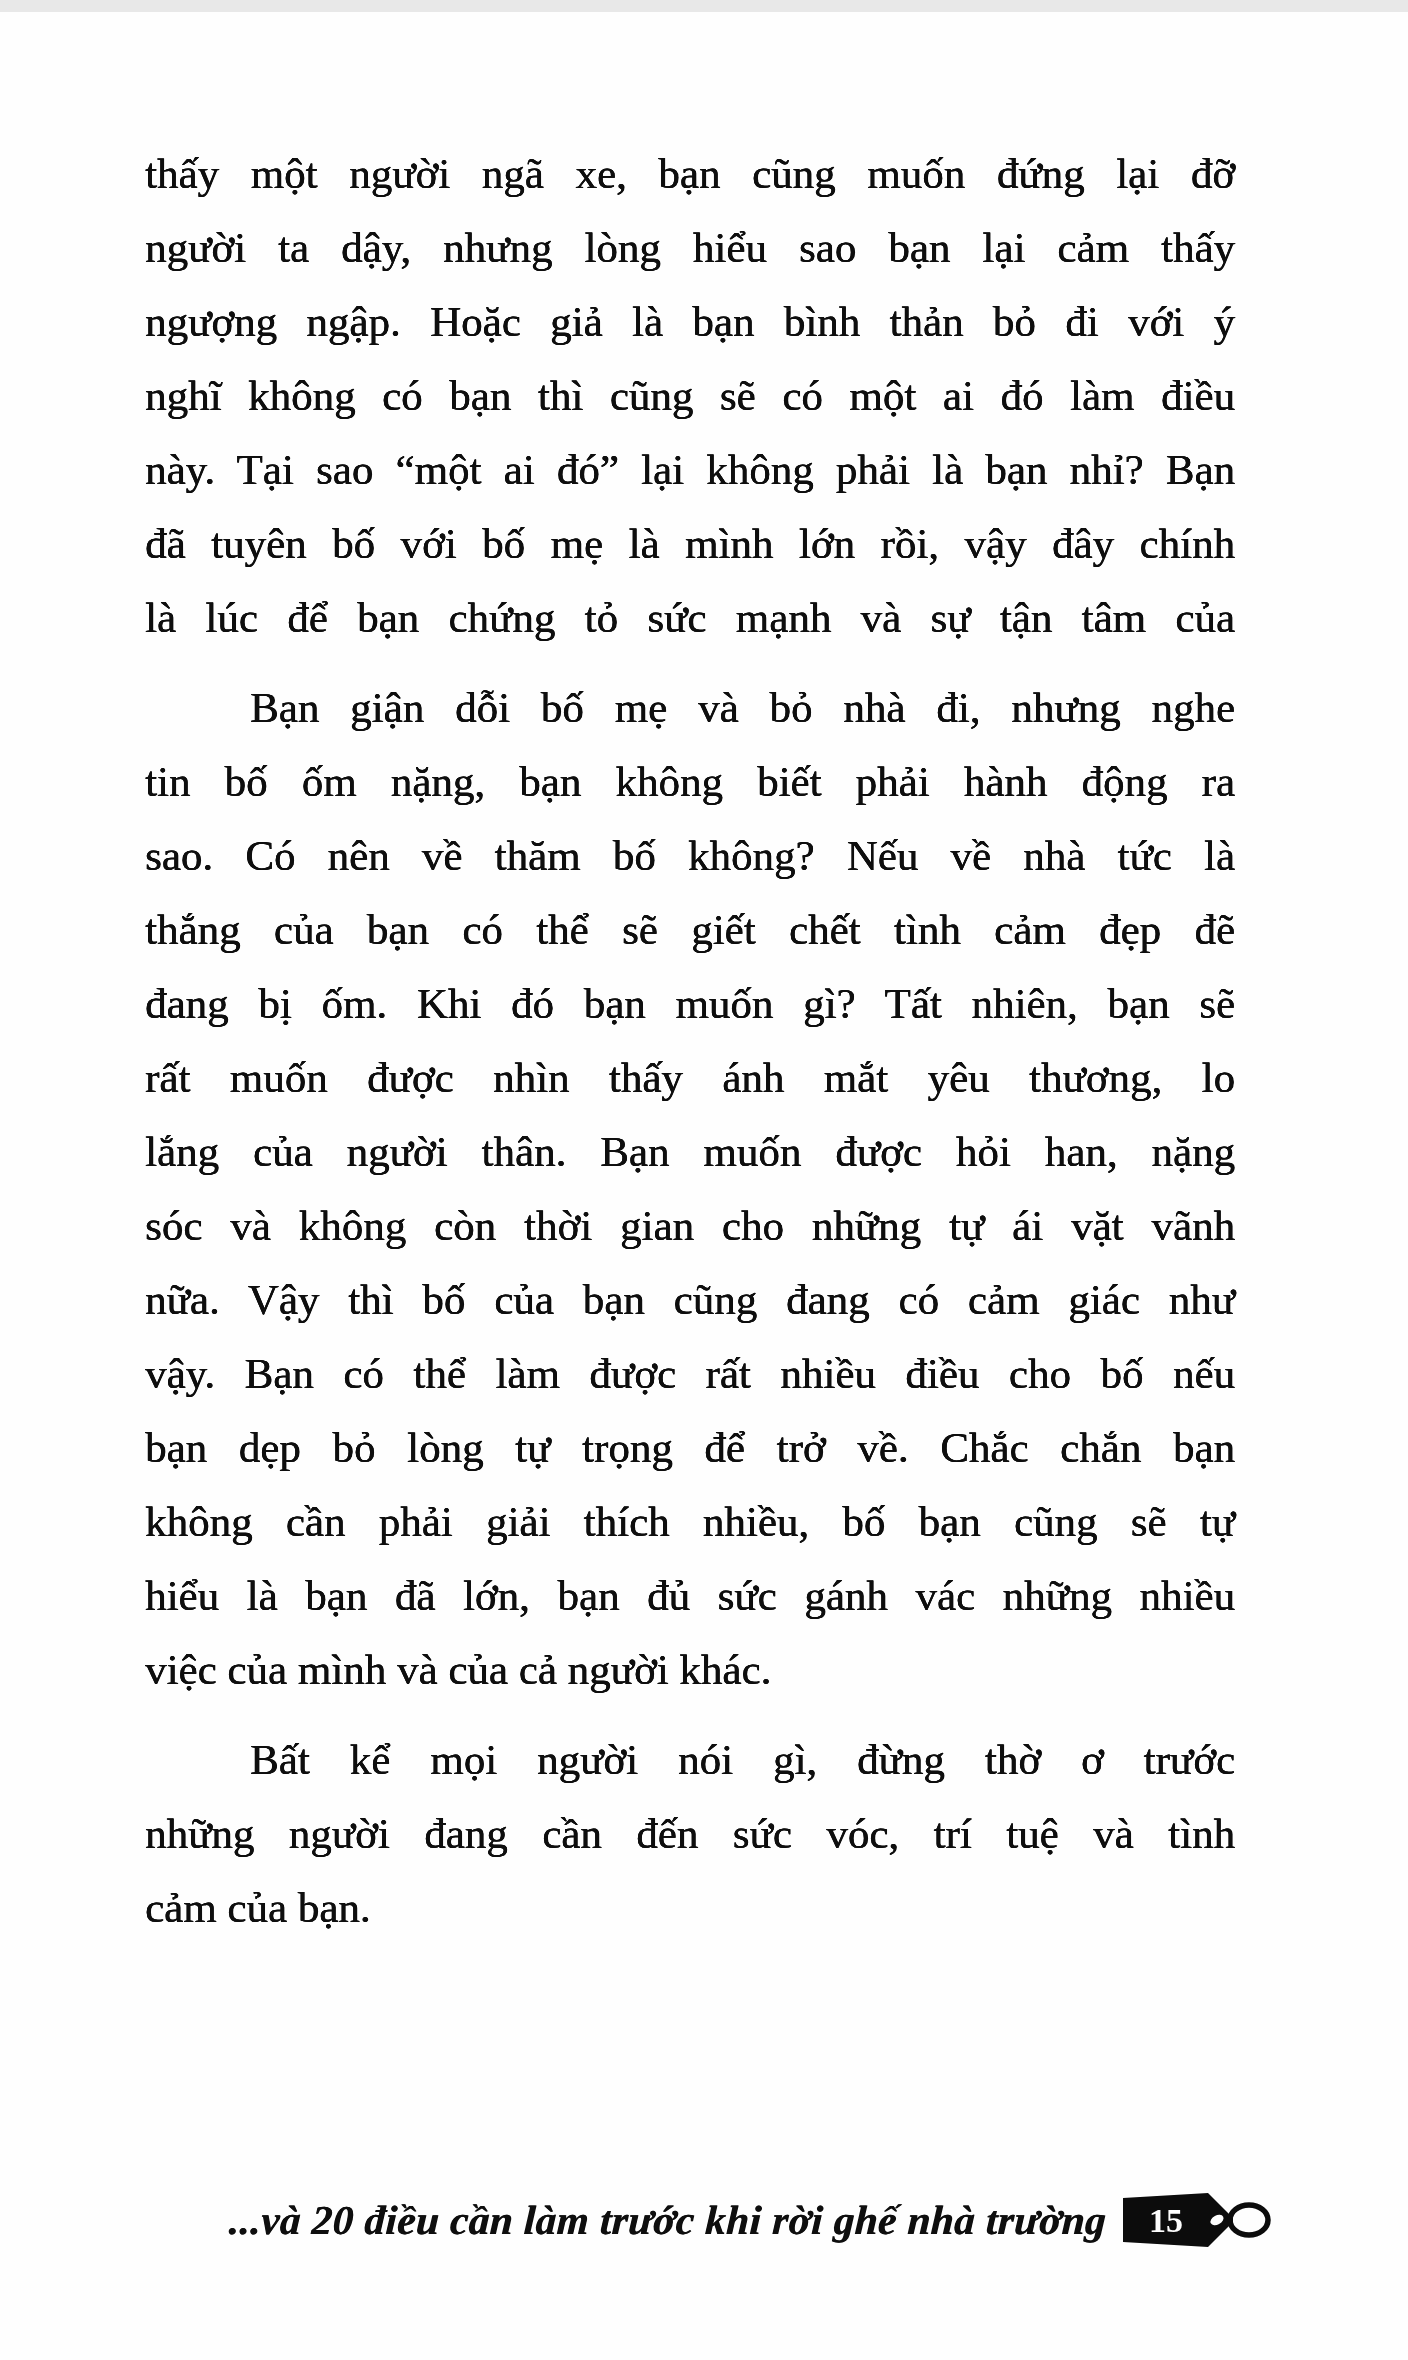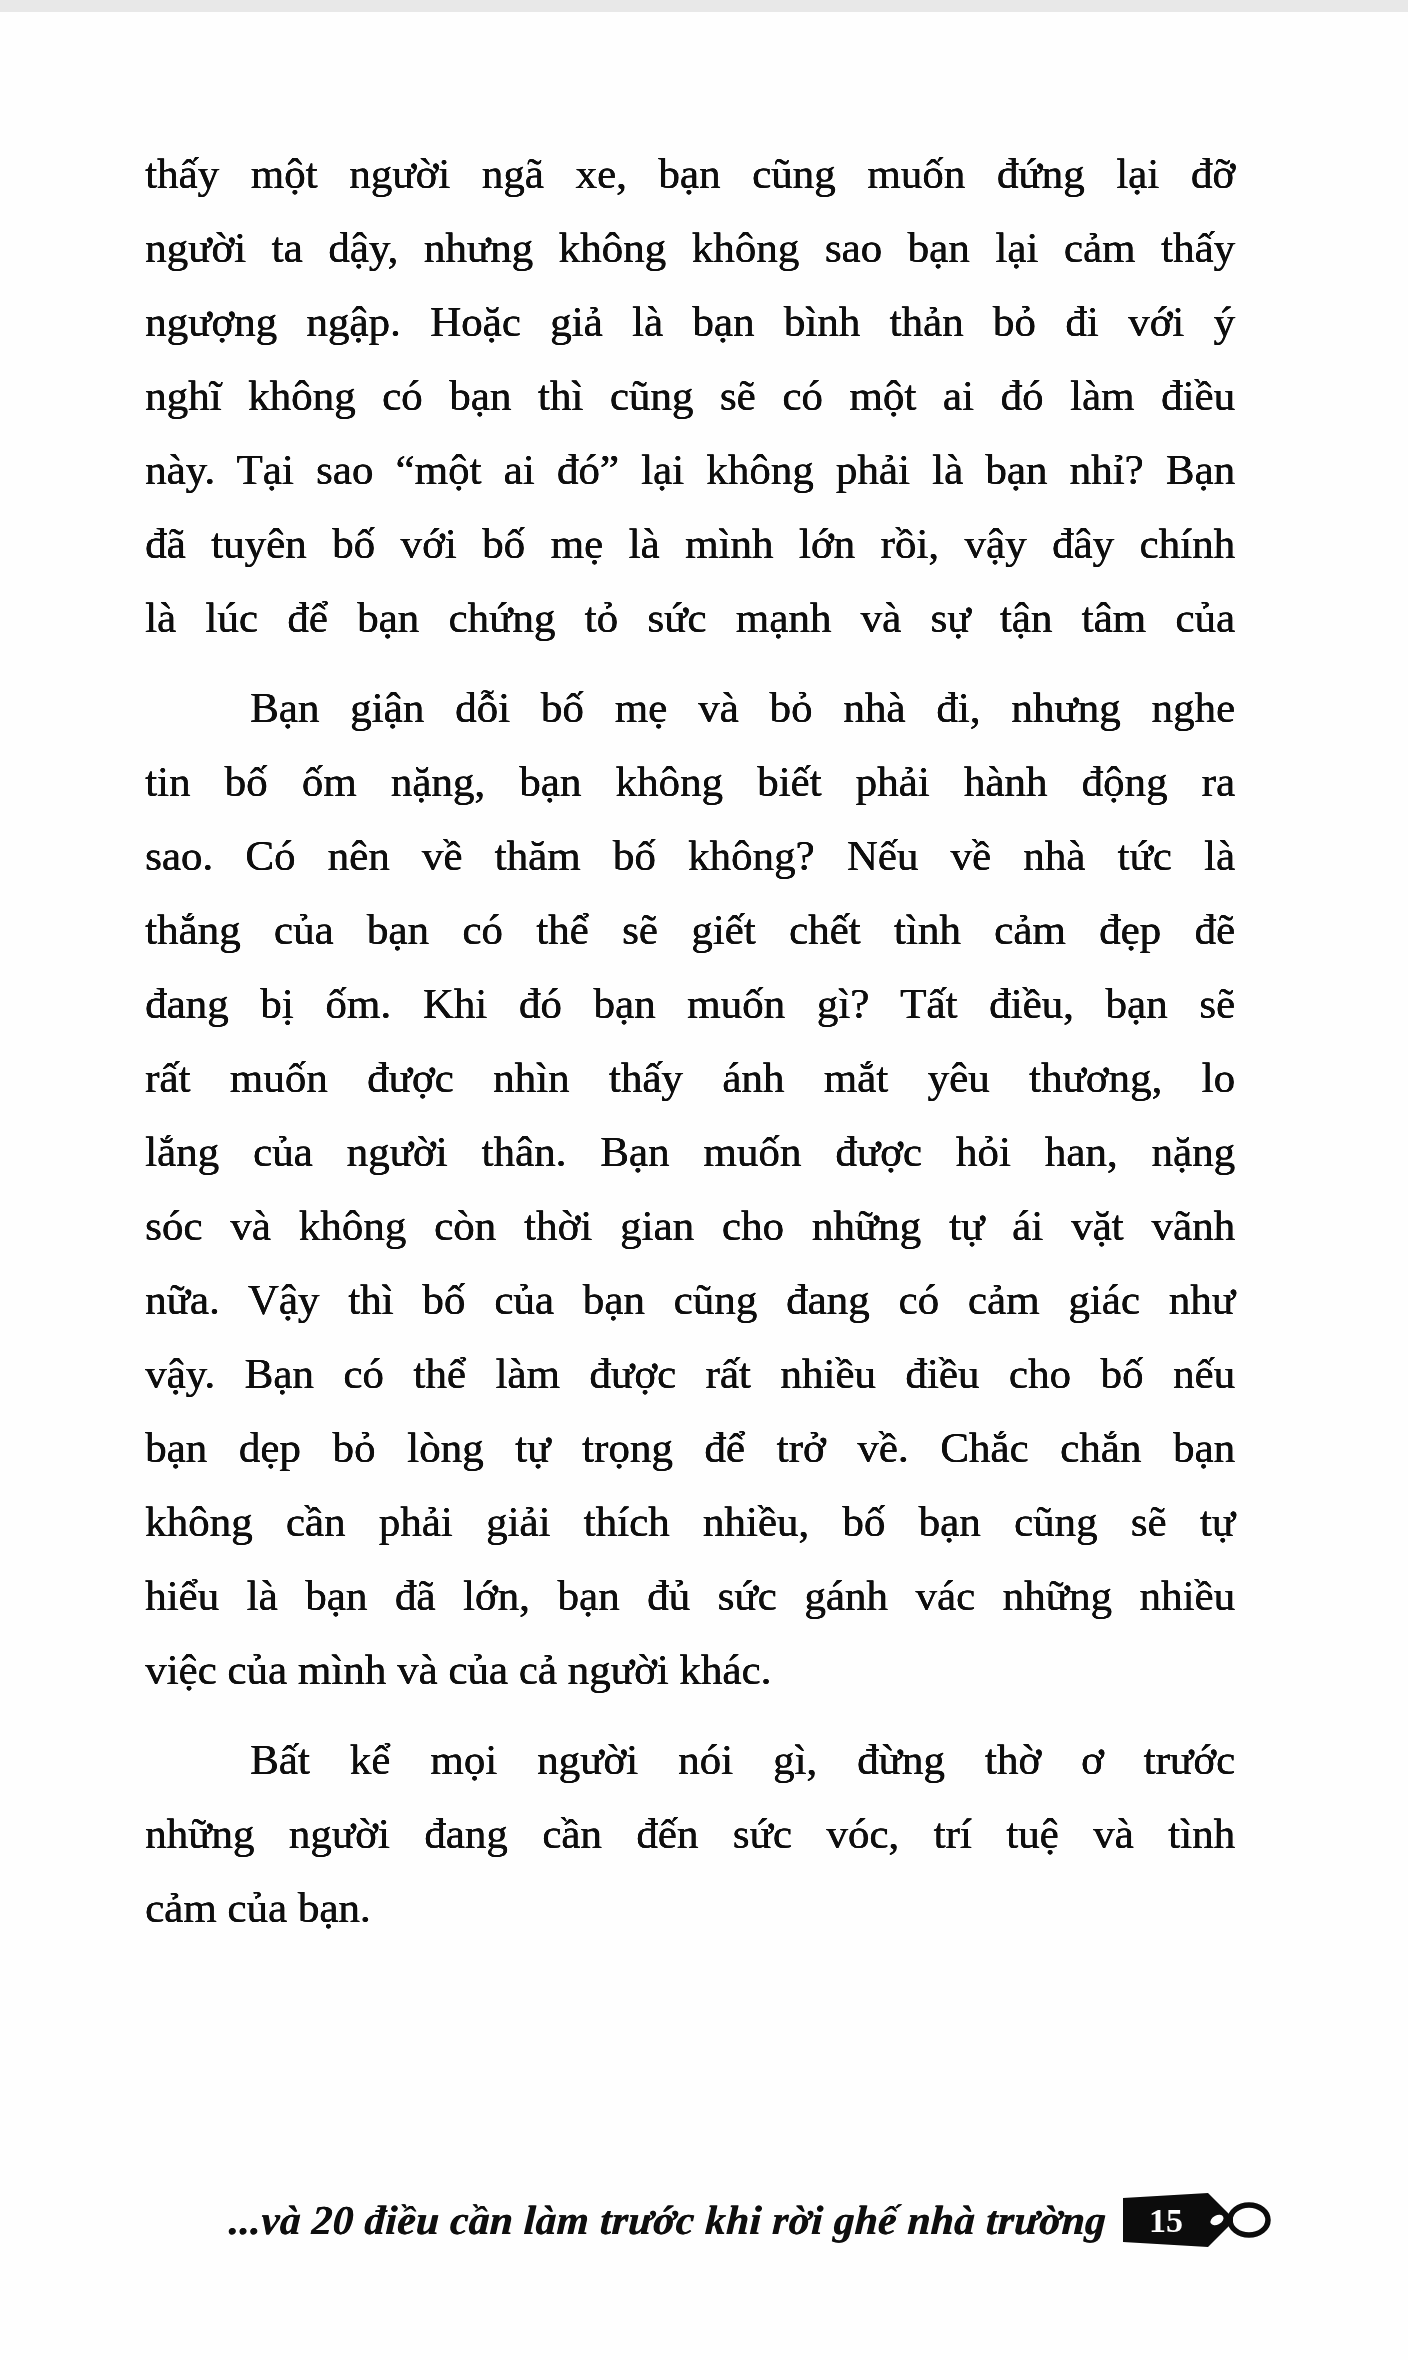--- a/index.html
+++ b/index.html
@@ -56,31 +56,31 @@
   .page-tag { display: block; }
   .page-tag svg { display: block; }
 </style>
 </head>
 <body>
 
 <div class="page" style="background: rgb(254, 254, 254); color: rgb(14, 14, 14);">
 
   <main class="body-text">
       <div class="line">thấy một người ngã xe, bạn cũng muốn đứng lại đỡ</div>
-      <div class="line">người ta dậy, nhưng không không sao bạn lại cảm thấy</div>
+      <div class="line">người ta dậy, nhưng lòng hiểu sao bạn lại cảm thấy</div>
       <div class="line">ngượng ngập. Hoặc giả là bạn bình thản bỏ đi với ý</div>
       <div class="line">nghĩ không có bạn thì cũng sẽ có một ai đó làm điều</div>
       <div class="line">này. Tại sao “một ai đó” lại không phải là bạn nhỉ? Bạn</div>
       <div class="line">đã tuyên bố với bố mẹ là mình lớn rồi, vậy đây chính</div>
       <div class="line">là lúc để bạn chứng tỏ sức mạnh và sự tận tâm của</div>
       <div class="line indent para-start">Bạn giận dỗi bố mẹ và bỏ nhà đi, nhưng nghe</div>
       <div class="line">tin bố ốm nặng, bạn không biết phải hành động ra</div>
       <div class="line">sao. Có nên về thăm bố không? Nếu về nhà tức là</div>
       <div class="line">thắng của bạn có thể sẽ giết chết tình cảm đẹp đẽ</div>
-      <div class="line">đang bị ốm. Khi đó bạn muốn gì? Tất điều, bạn sẽ</div>
+      <div class="line">đang bị ốm. Khi đó bạn muốn gì? Tất nhiên, bạn sẽ</div>
       <div class="line">rất muốn được nhìn thấy ánh mắt yêu thương, lo</div>
       <div class="line">lắng của người thân. Bạn muốn được hỏi han, nặng</div>
       <div class="line">sóc và không còn thời gian cho những tự ái vặt vãnh</div>
       <div class="line">nữa. Vậy thì bố của bạn cũng đang có cảm giác như</div>
       <div class="line">vậy. Bạn có thể làm được rất nhiều điều cho bố nếu</div>
       <div class="line">bạn dẹp bỏ lòng tự trọng để trở về. Chắc chắn bạn</div>
       <div class="line">không cần phải giải thích nhiều, bố bạn cũng sẽ tự</div>
       <div class="line">hiểu là bạn đã lớn, bạn đủ sức gánh vác những nhiều</div>
       <div class="line last">việc của mình và của cả người khác.</div>
       <div class="line indent para-start">Bất kể mọi người nói gì, đừng thờ ơ trước</div>

